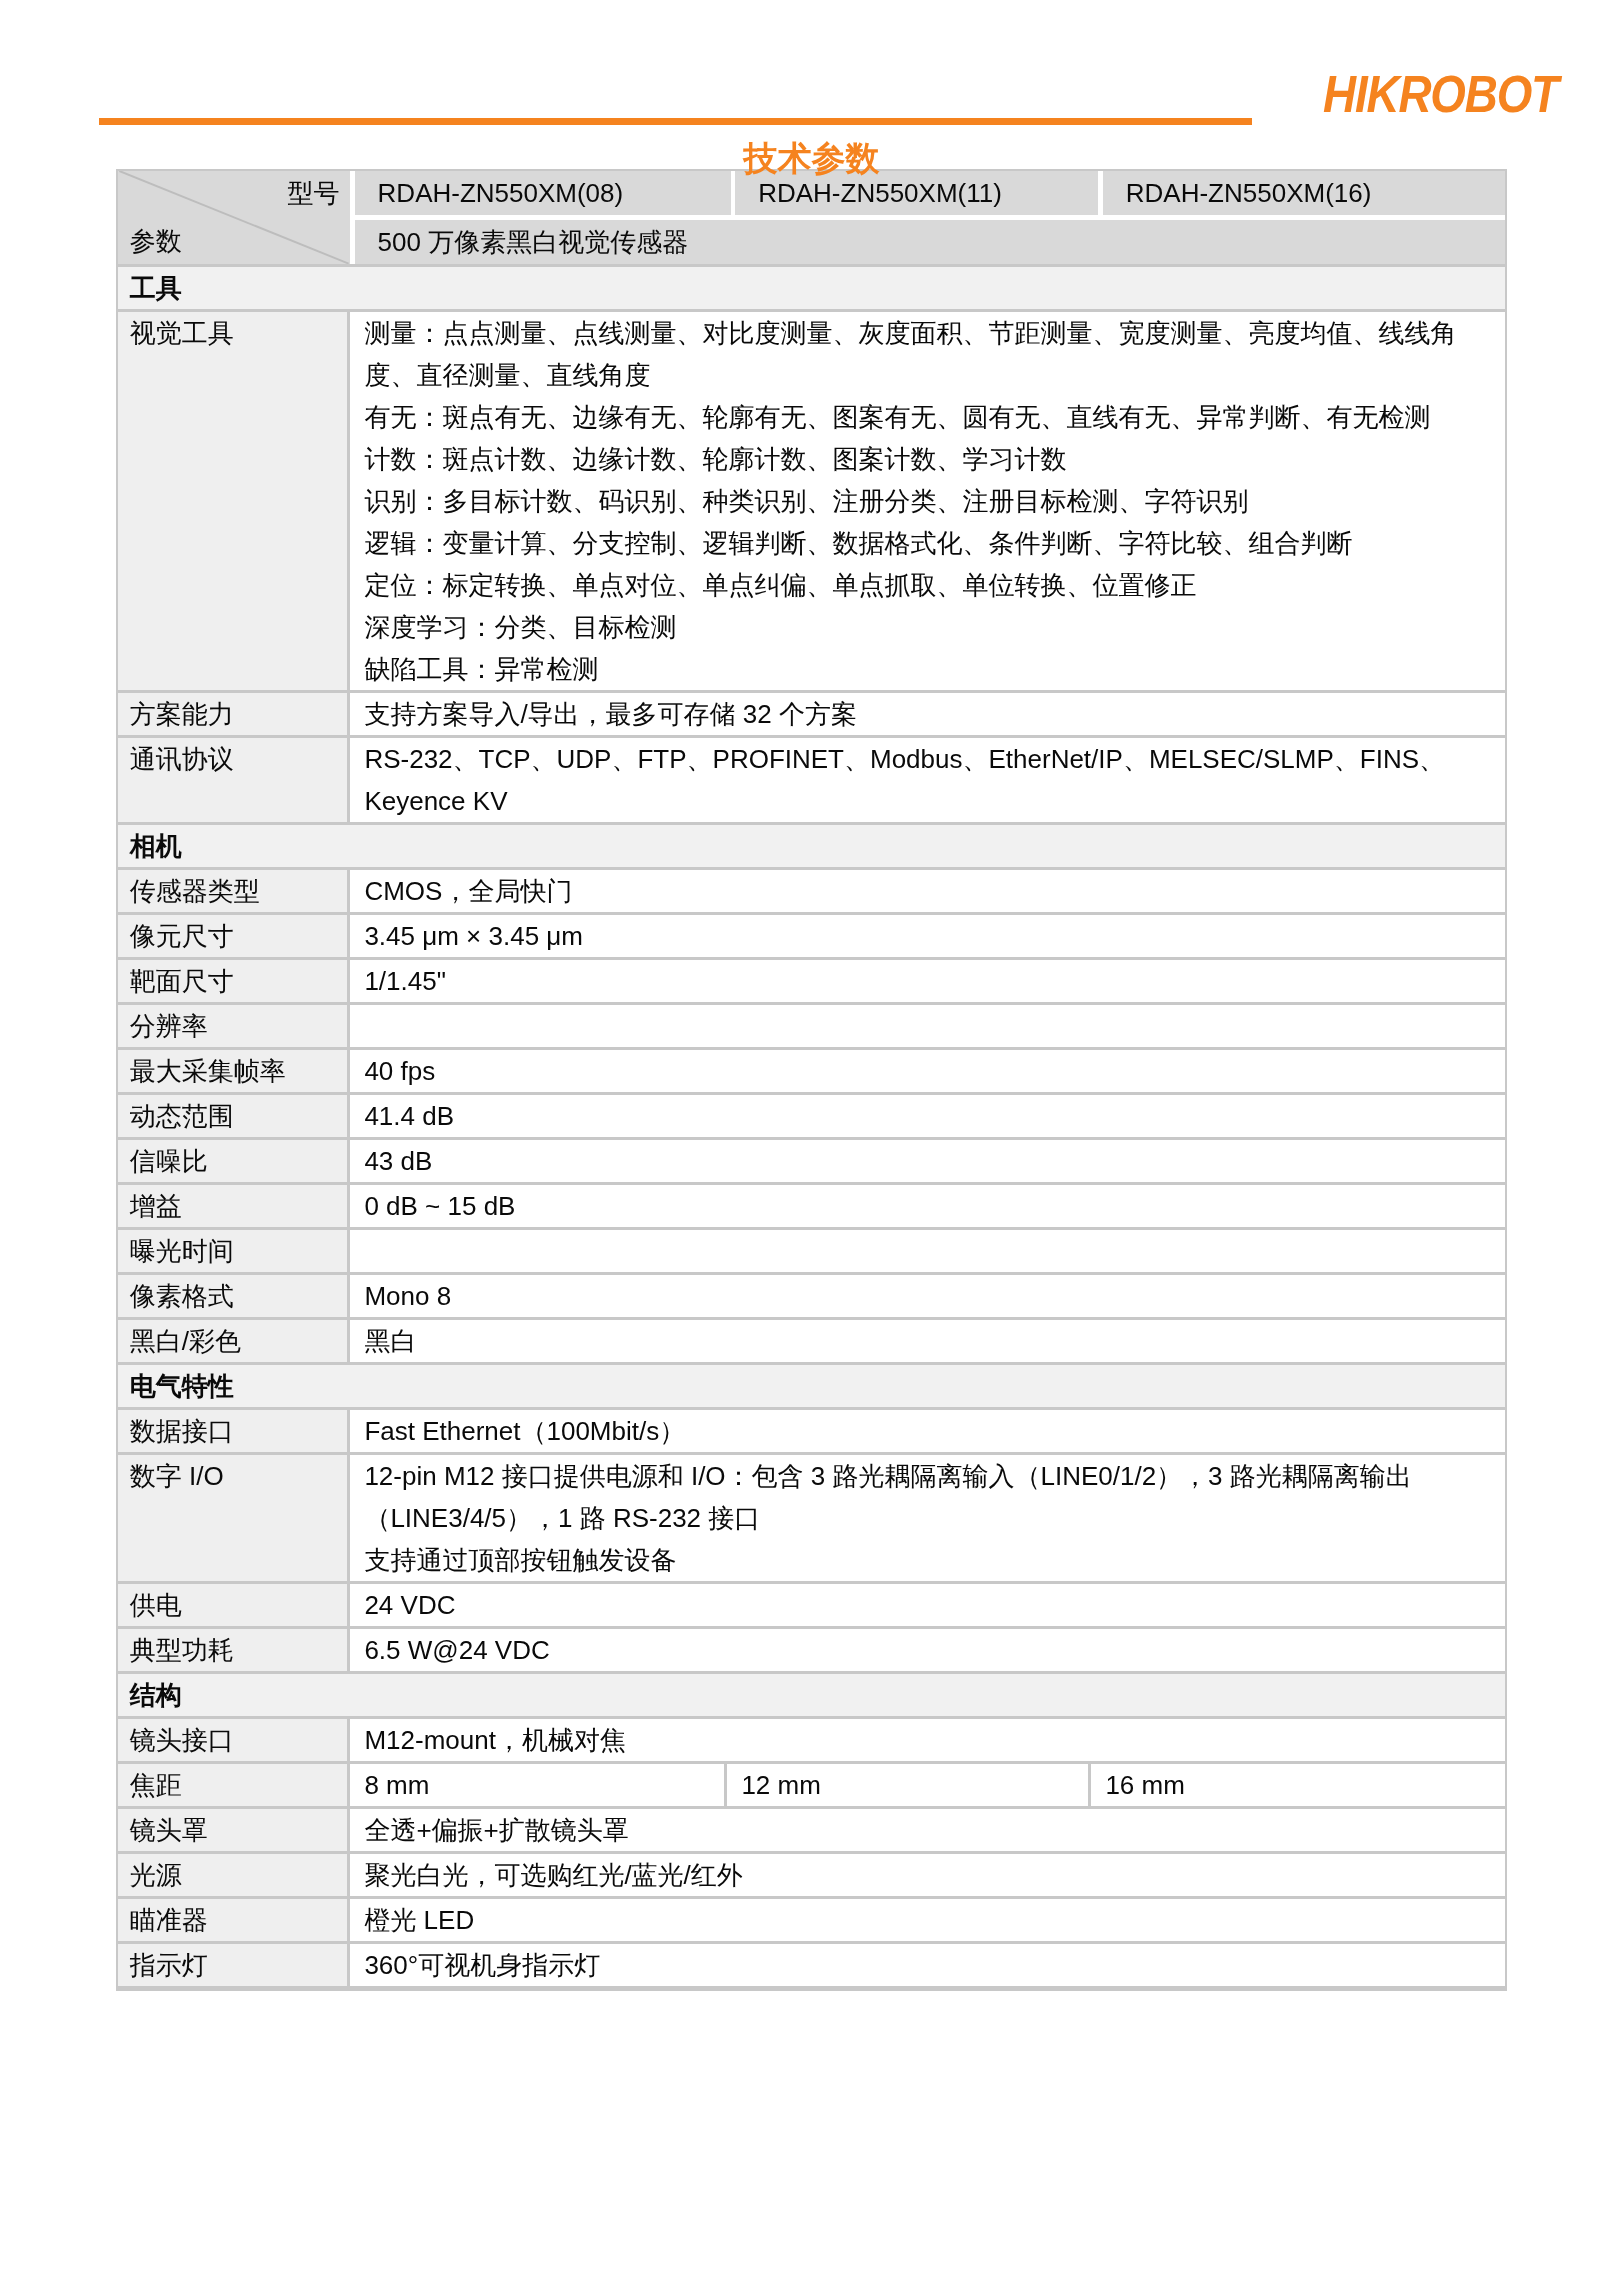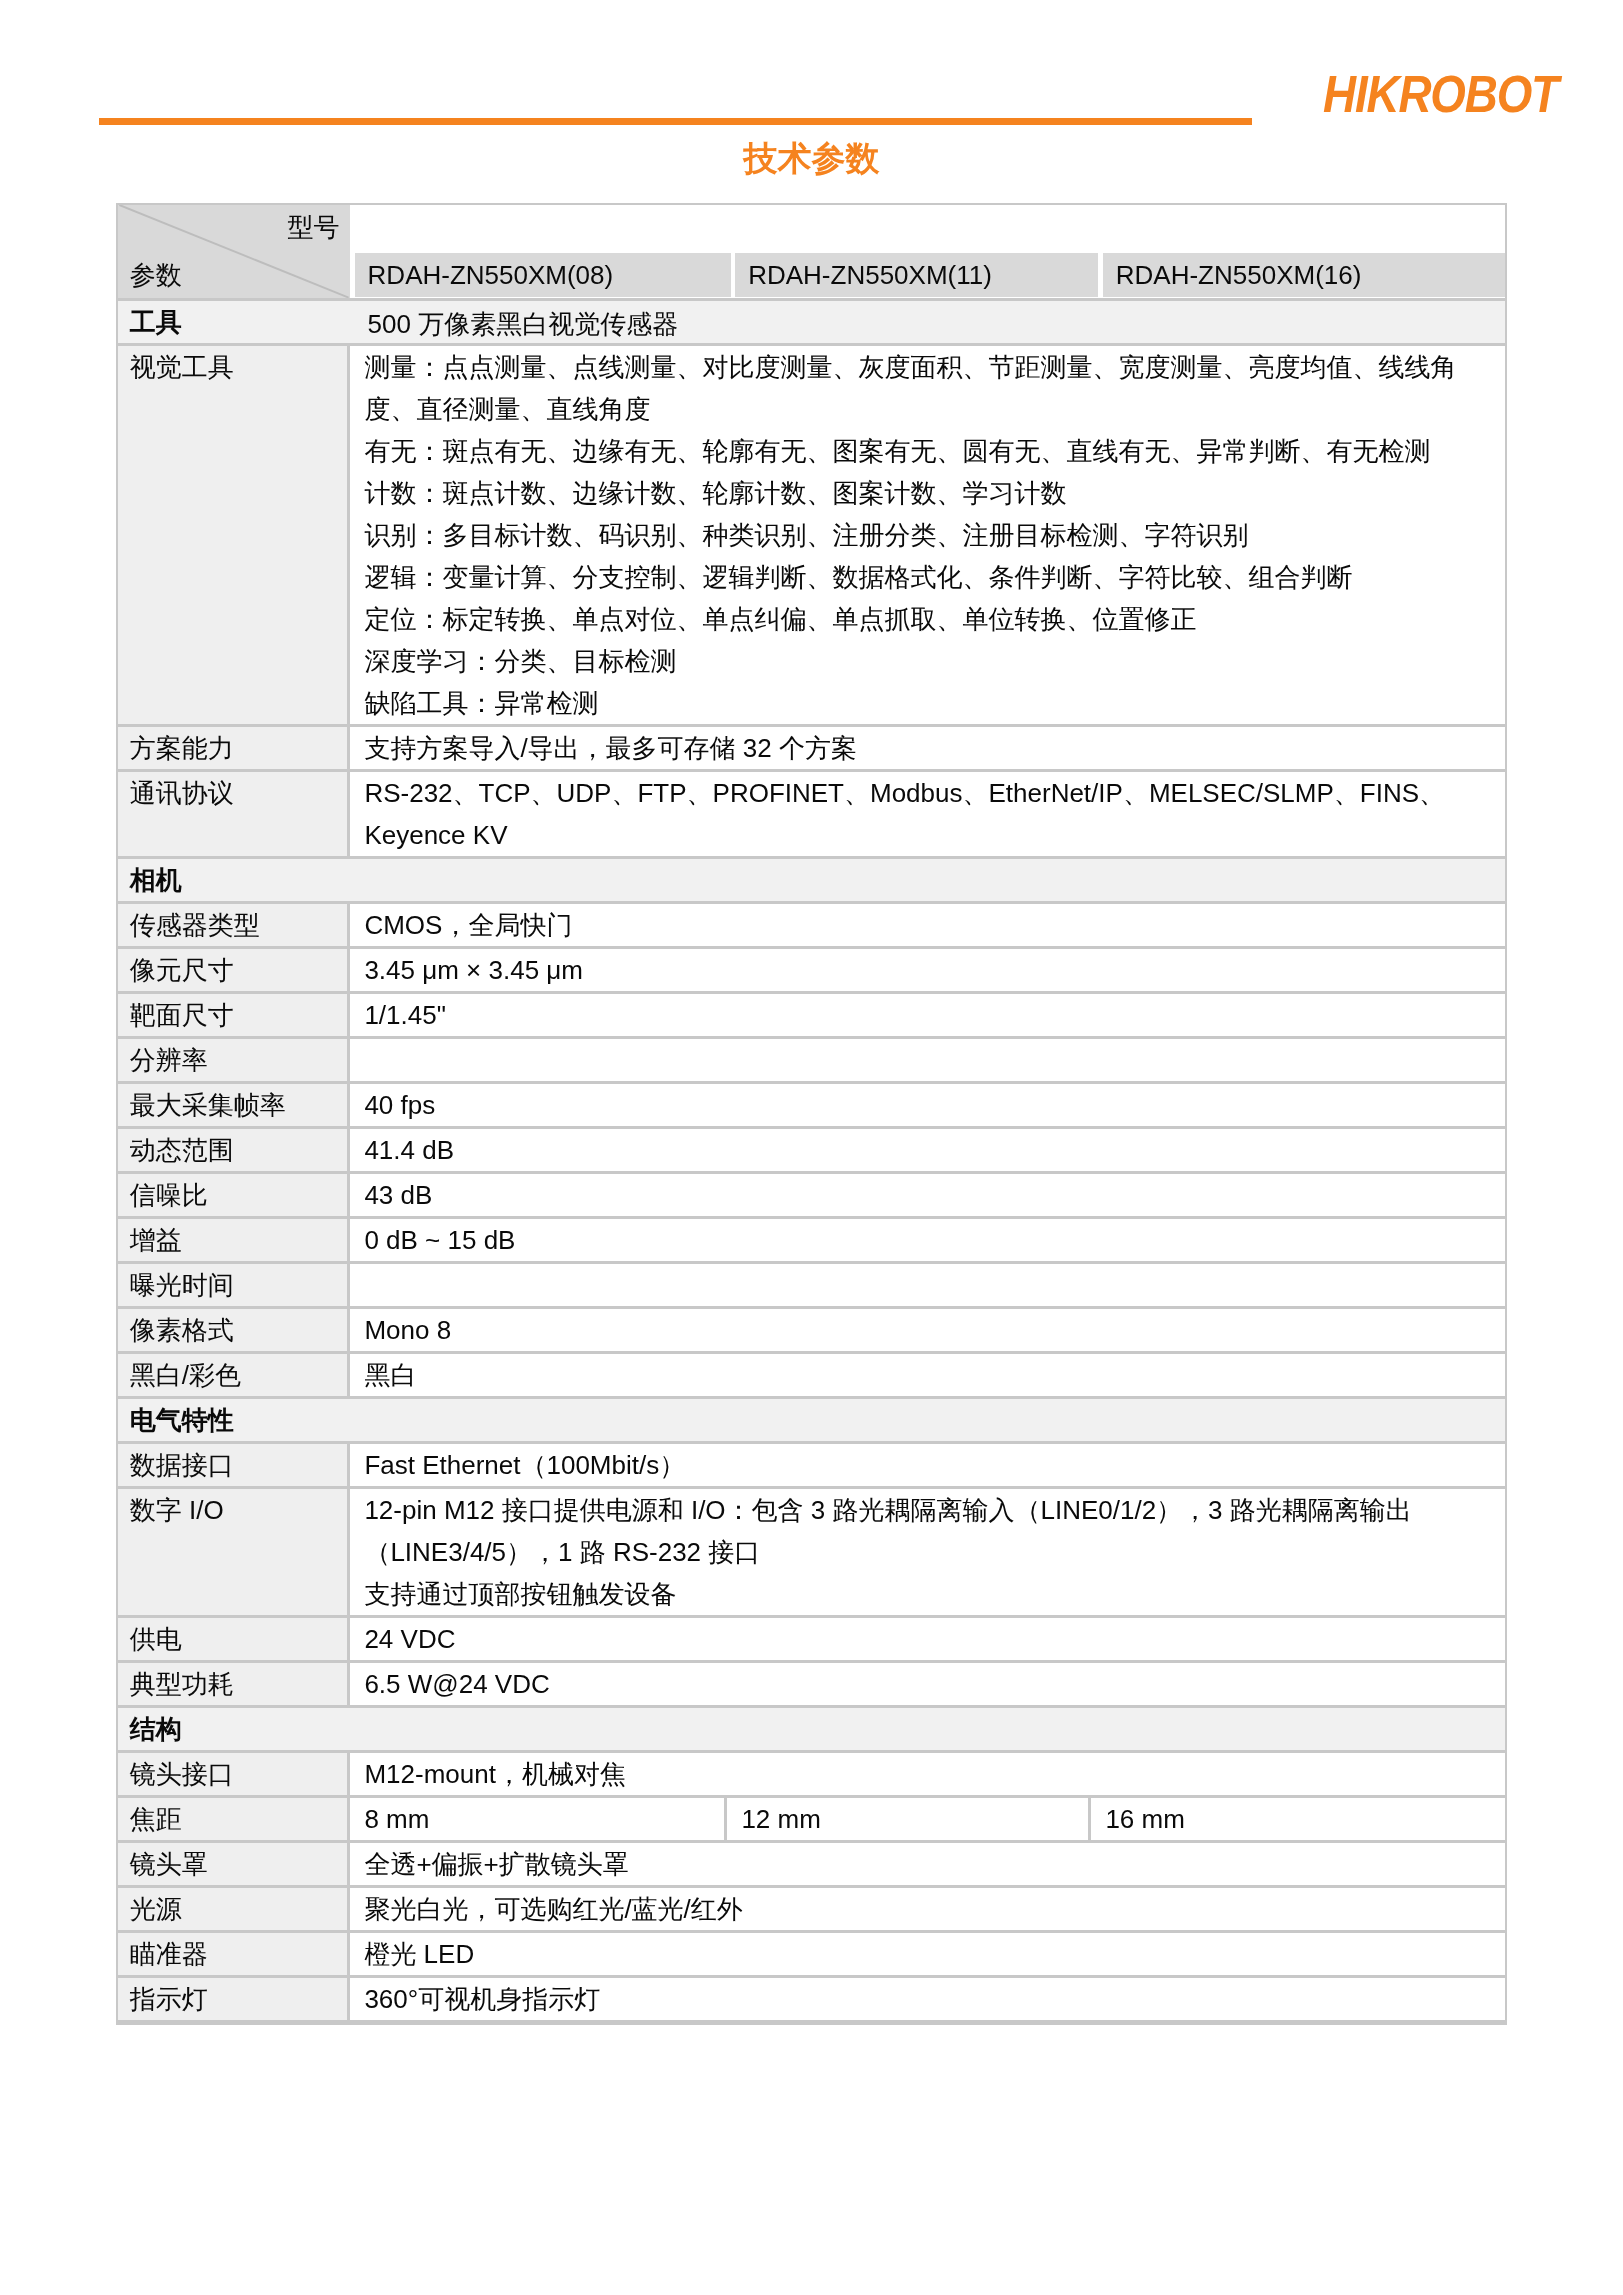--- a/index.html
+++ b/index.html
@@ -10,21 +10,21 @@
     --label-bg:#EFEFEF;
   }
   *{box-sizing:border-box;}
   html,body{margin:0;padding:0;}
   body{
     width:1623px;height:2295px;background:#ffffff;color:#0a0a0a;
     font-family:"Liberation Sans","DejaVu Sans",sans-serif;
     font-size:26px;
   }
   
-  .doc-header{position:relative;height:203px;}
+  .doc-header{position:relative;height:169px;}
   .brand-rule{position:absolute;left:99px;top:118px;width:1153px;height:6.5px;background:var(--accent);}
   .brand-logo{
     position:absolute;right:65px;top:64px;
     font-size:52px;font-weight:bold;font-style:italic;
     color:var(--accent);letter-spacing:-1.3px;
     transform:scaleX(0.88);transform-origin:right center;white-space:nowrap;
   }
   .page-title{
     position:absolute;left:0;top:136px;width:100%;text-align:center;
     font-size:34px;font-weight:bold;color:var(--accent);
@@ -37,21 +37,21 @@
     background:#ffffff;
   }
   
   .t-head{display:grid;grid-template-columns:232px 1fr;column-gap:4.6px;background:#ffffff;}
   .corner-cell{background:var(--header-cell-bg);position:relative;grid-row:1/2;}
   .corner-top{position:absolute;top:5.2px;right:10.5px;line-height:34px;}
   .corner-bottom{position:absolute;bottom:5.2px;left:11.8px;line-height:34px;}
   .corner-cell svg{position:absolute;left:0;top:0;width:100%;height:100%;}
   .h-right{display:grid;grid-template-rows:44px 44px;row-gap:4.6px;}
   .h-models{display:grid;grid-template-columns:376px 363px 1fr;column-gap:4.6px;}
-  .h-model,.h-series{background:var(--header-cell-bg);line-height:44px;padding-left:13px;white-space:nowrap;margin-top:48px;}
+  .h-model,.h-series{background:var(--header-cell-bg);line-height:44px;padding-left:23px;white-space:nowrap;}
   
   .t-section{
     border-top:3.3px solid var(--grid);background:var(--section-bg);
     font-weight:bold;line-height:42px;padding-left:11.8px;
   }
   .t-row{display:grid;grid-template-columns:232px 1fr;border-top:3.3px solid var(--grid);background:#ffffff;}
   .t-row .lbl{
     background:var(--label-bg);border-right:3.3px solid var(--grid);
     padding:0 6.5px 0 11.8px;line-height:42px;white-space:nowrap;
   }

